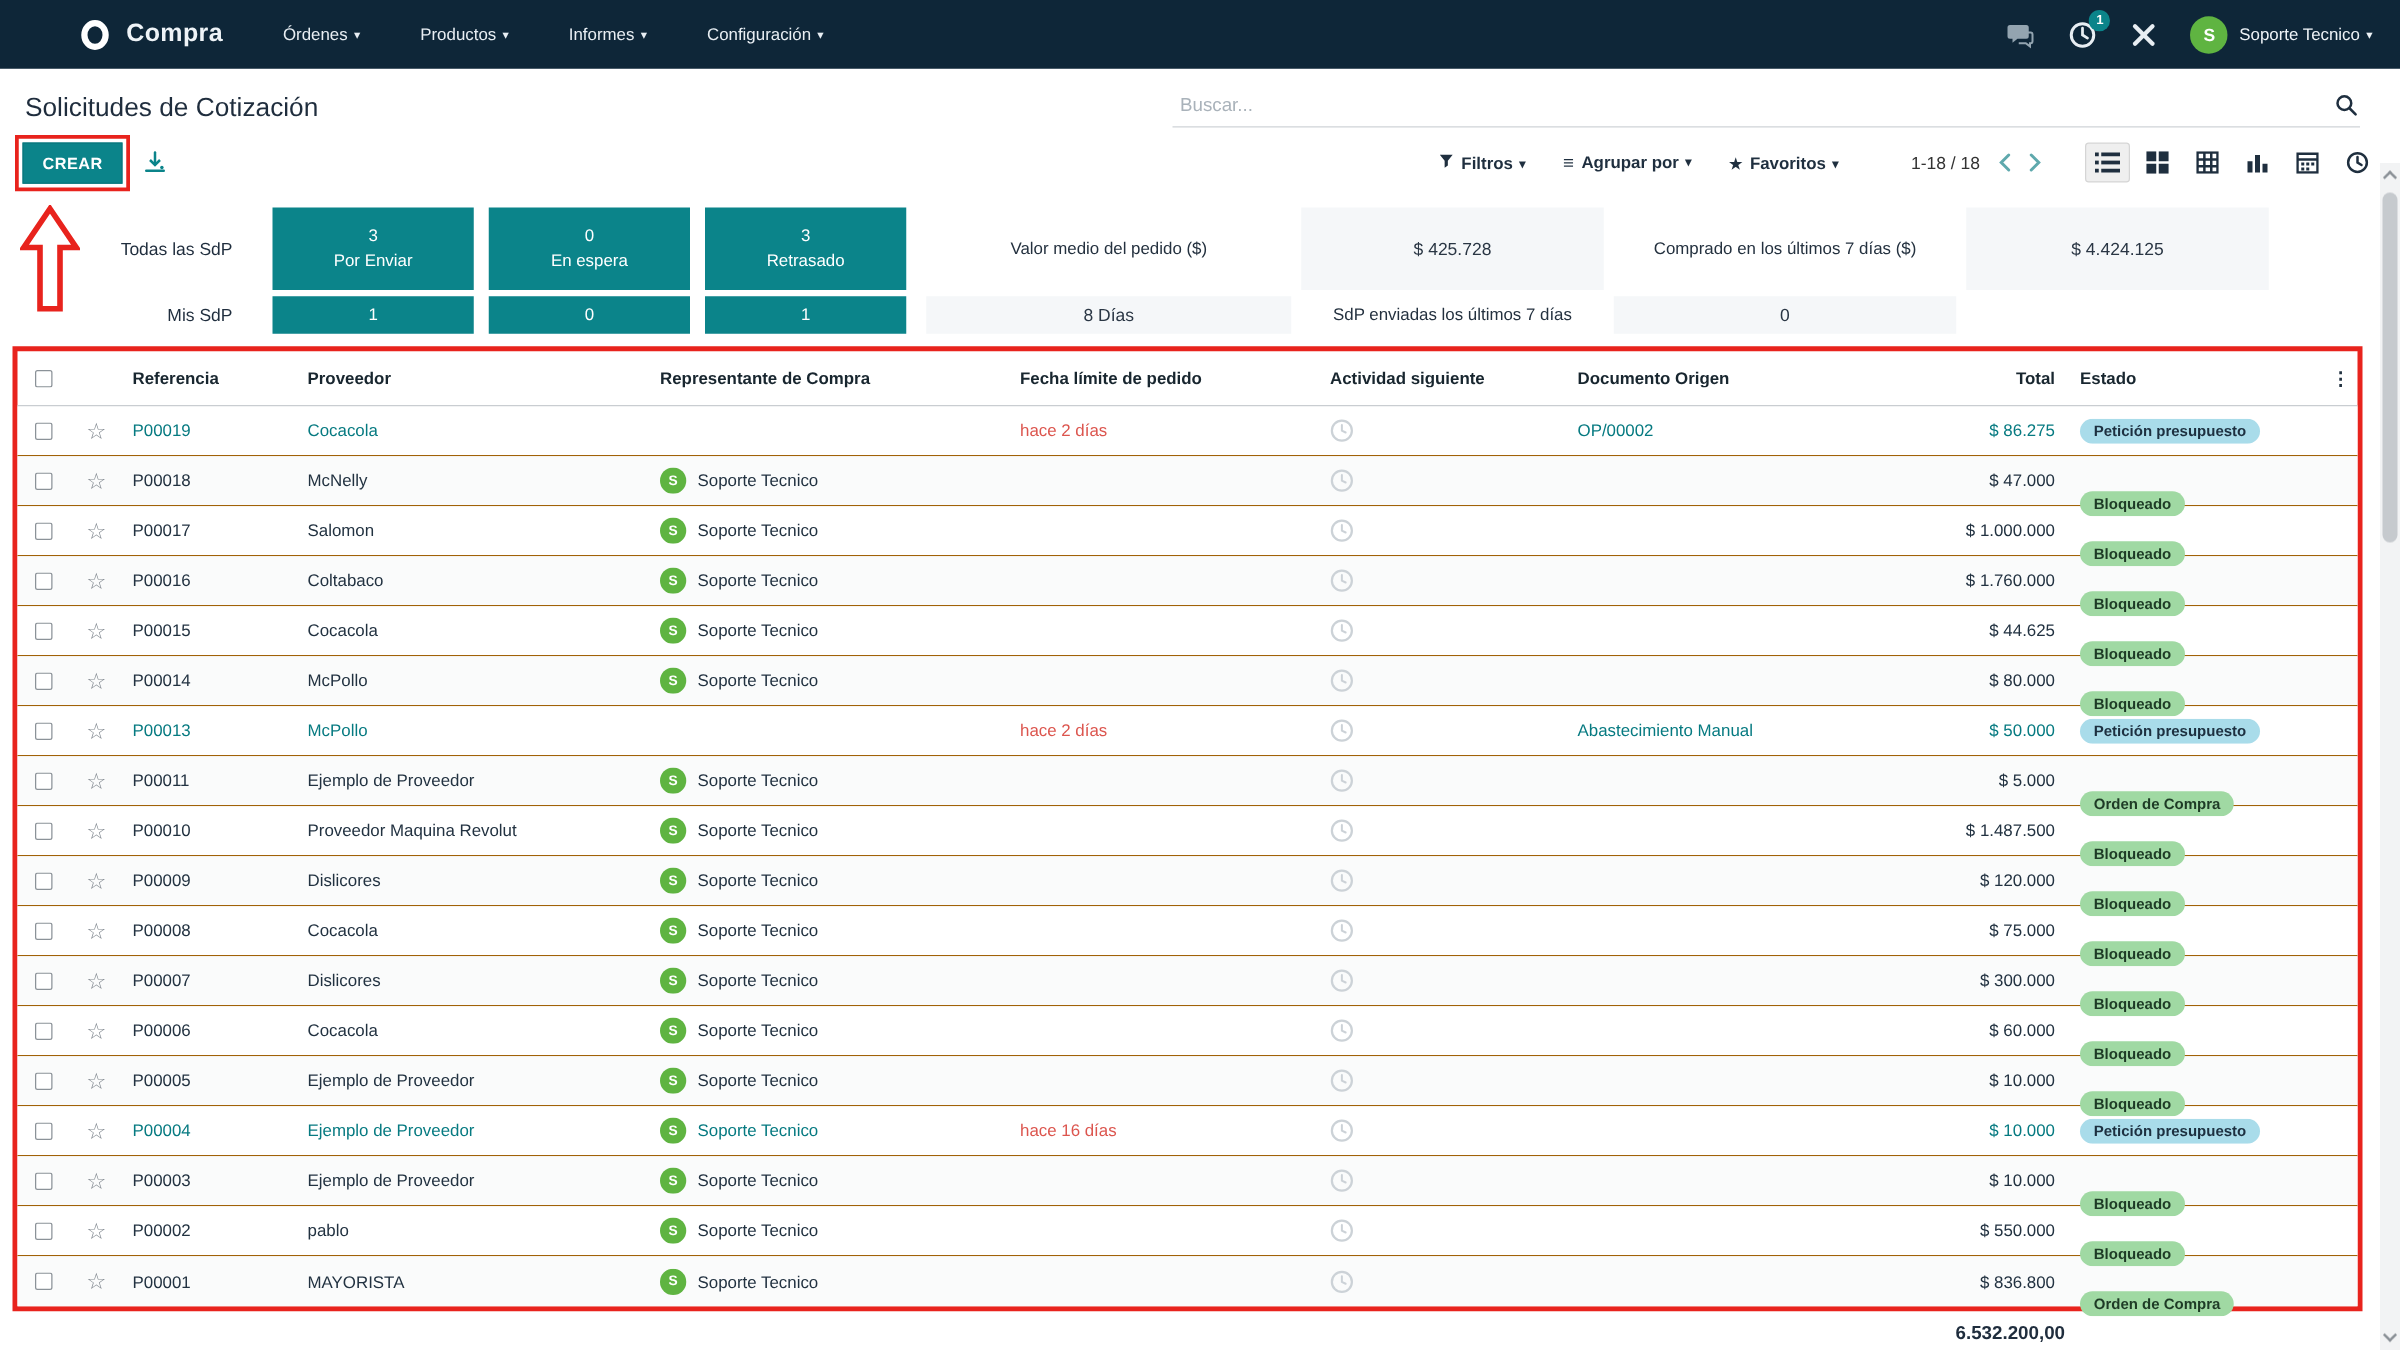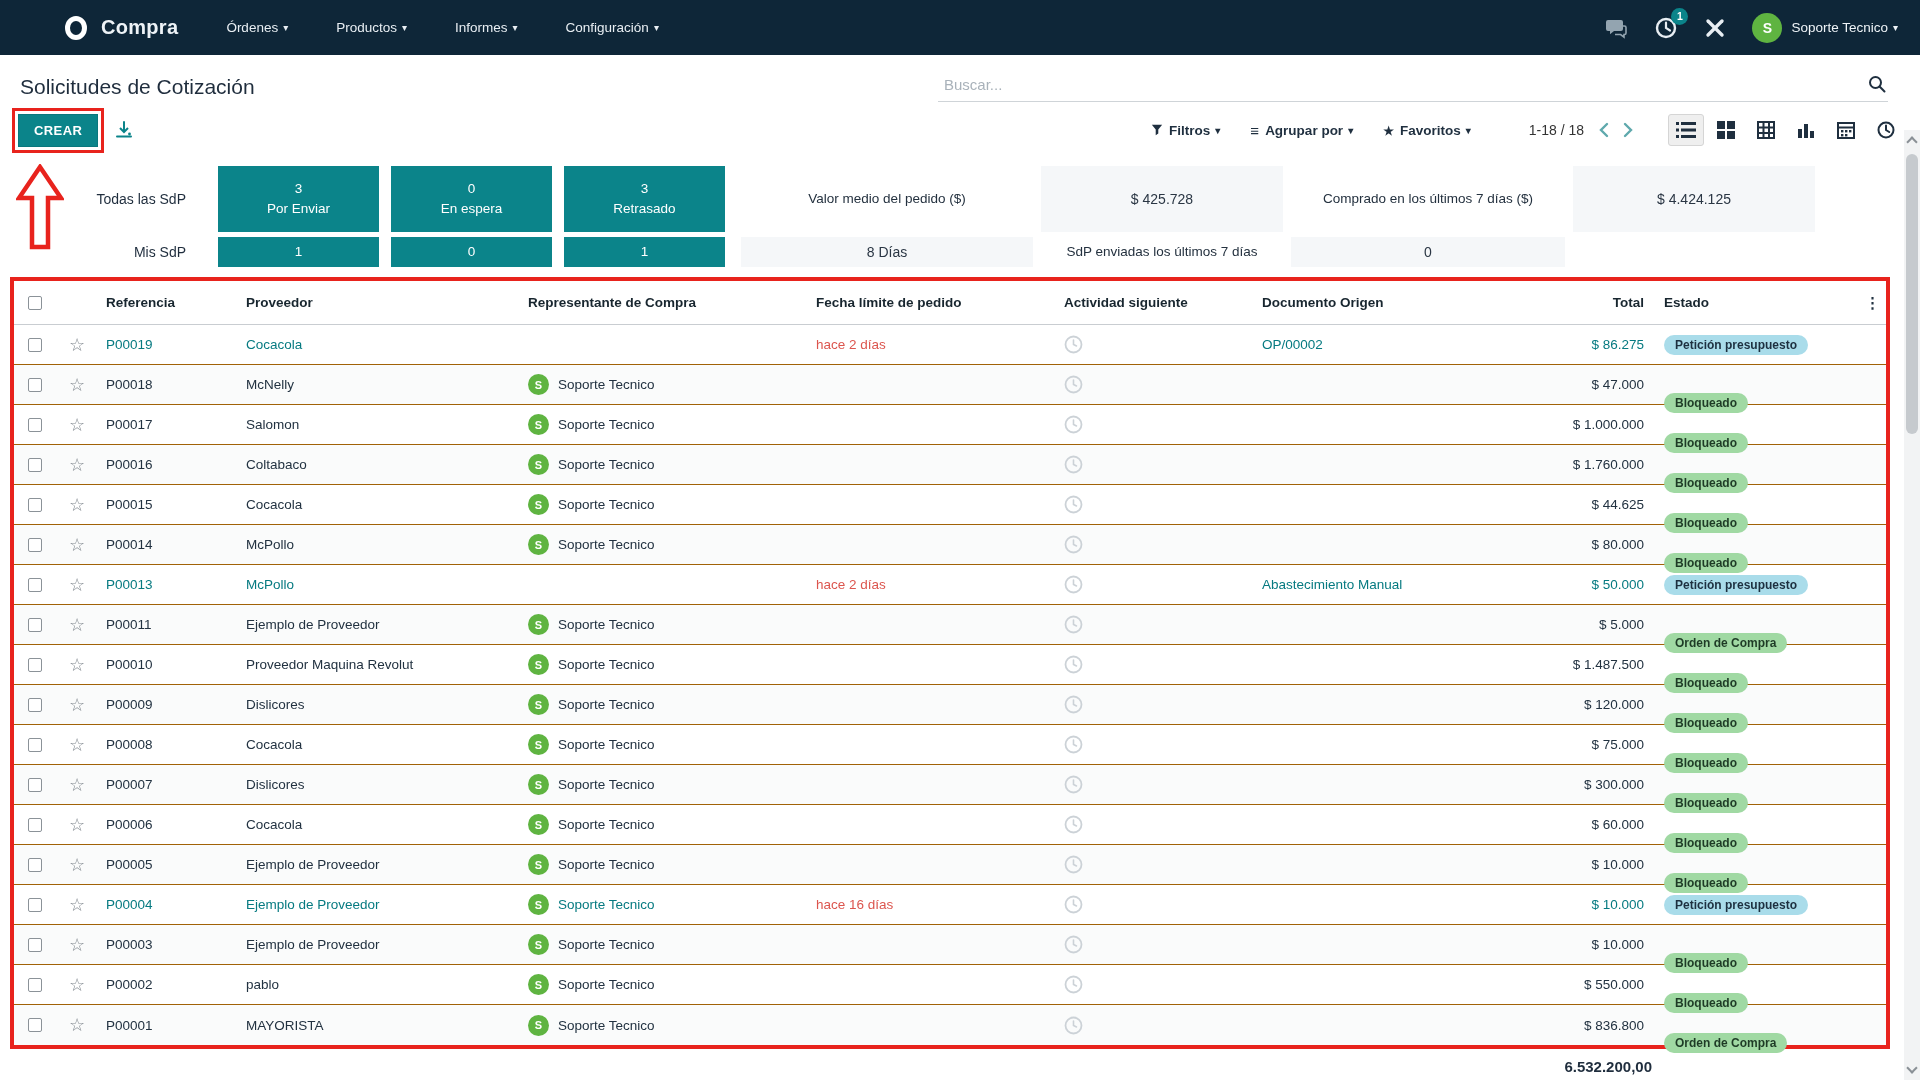--- a/index.html
+++ b/index.html
@@ -35,21 +35,21 @@
   .search{width:950px;border-bottom:1px solid #cfd4d8;display:flex;align-items:center;
     justify-content:space-between;padding:2px 2px 8px 6px;margin-top:2px;}
   .search-placeholder{color:#a9b2ba;font-size:15px;}
   .cp-row2{display:flex;align-items:center;padding:8px 16px 6px 12px;height:54px;}
   .anno-box{border:3px solid var(--annotation);padding:3px;display:inline-block;}
   .btn-create{background:var(--primary);color:#fff;border:1px solid #0a777d;font-size:13px;
     font-weight:bold;padding:8px 15px;letter-spacing:.4px;cursor:pointer;
     font-family:"Liberation Sans",sans-serif;}
   .export-btn{margin-left:10px;cursor:pointer;display:inline-flex;}
   .cp-right{margin-left:auto;display:flex;align-items:center;gap:30px;}
-  .dd{font-size:13.5px;font-weight:600;color:#1f2f3f;display:inline-flex;align-items:center;gap:6px;cursor:pointer;}
+  .dd{font-size:13.5px;font-weight:600;color:#1f2f3f;display:inline-flex;gap:6px;cursor:pointer;}
   .fav-star::before{content:"★";font-size:12px;}
   .group-glyph::before{content:"≡";font-weight:bold;font-size:15px;}
   .pager{display:flex;align-items:center;gap:14px;margin-left:28px;}
   .pager-range{font-size:14px;color:#333;}
   .chev{cursor:pointer;display:inline-flex;}
   .views{display:flex;align-items:center;gap:4px;margin-left:4px;}
   .view-btn{width:36px;height:32px;display:flex;align-items:center;justify-content:center;
     border:1px solid transparent;border-radius:3px;cursor:pointer;}
   .view-btn.active{background:#efefef;border-color:#d5d5d5;}
 

